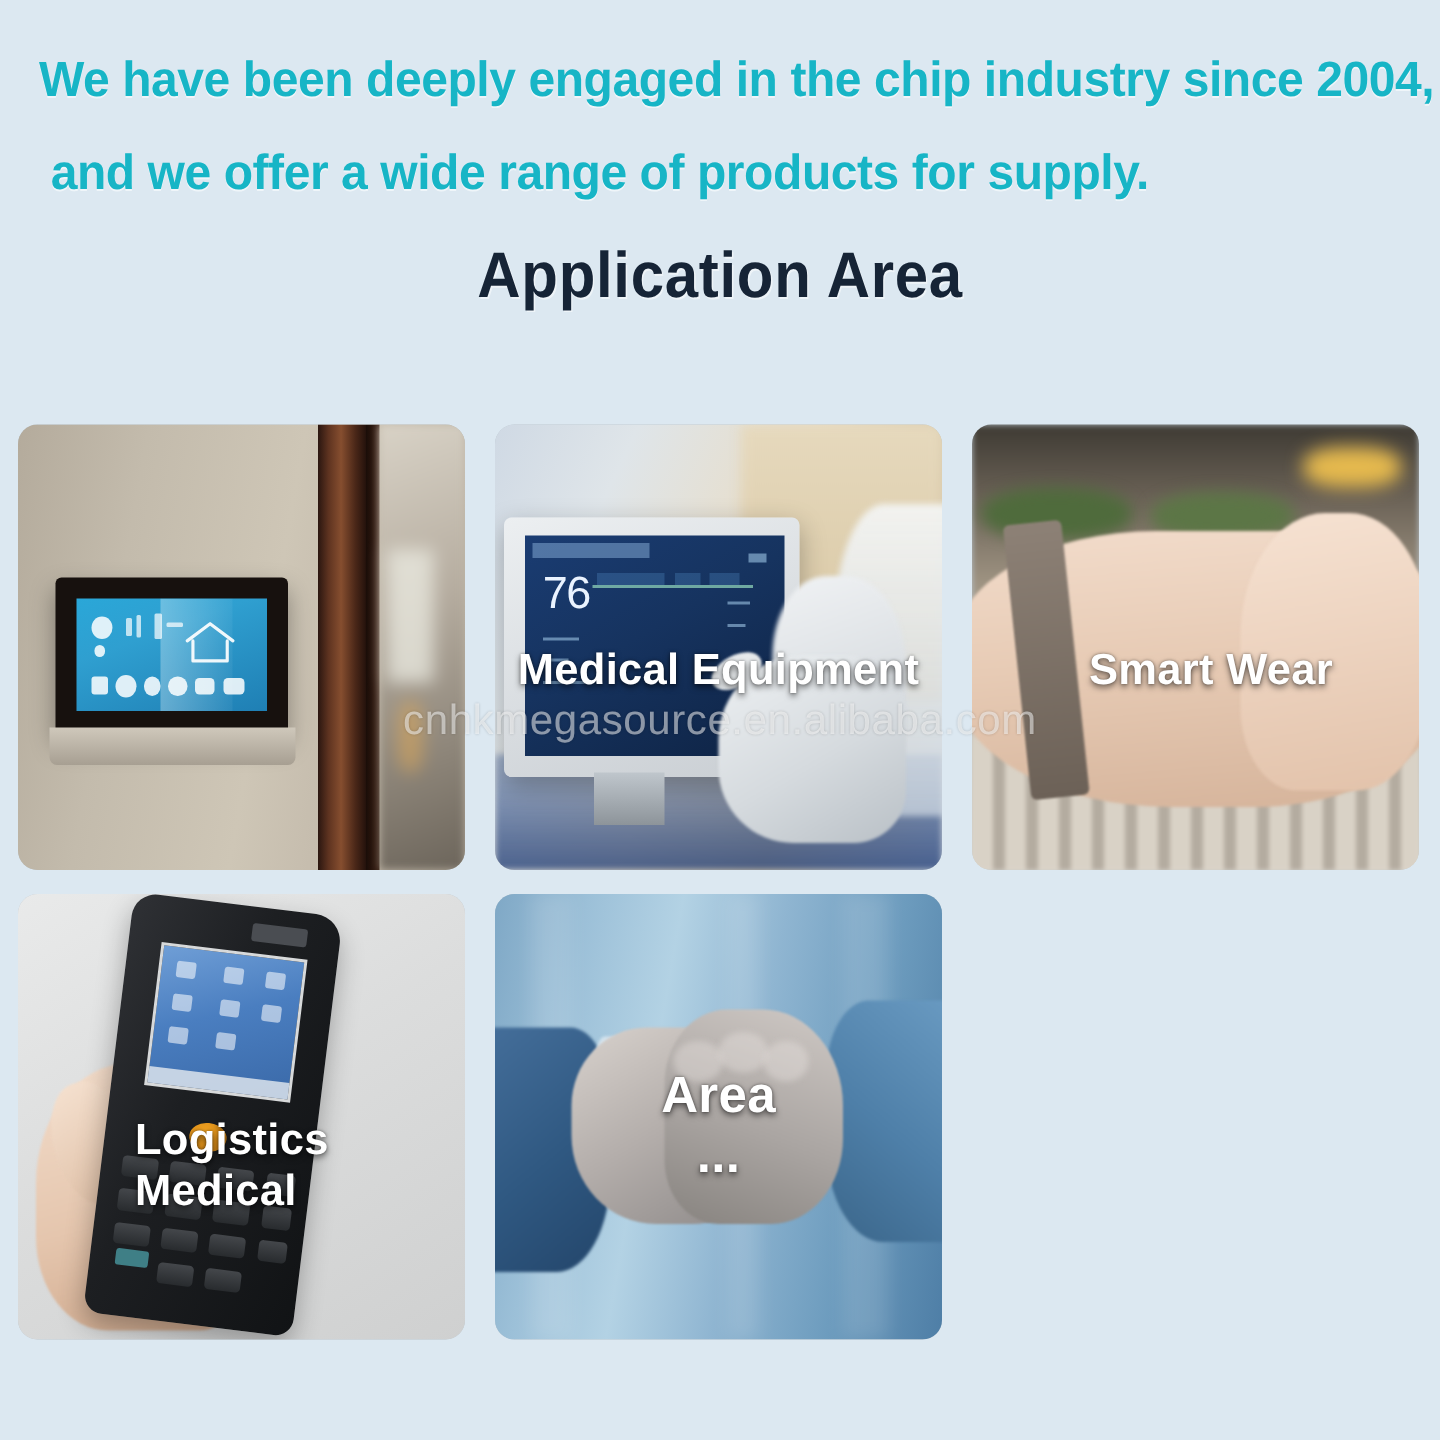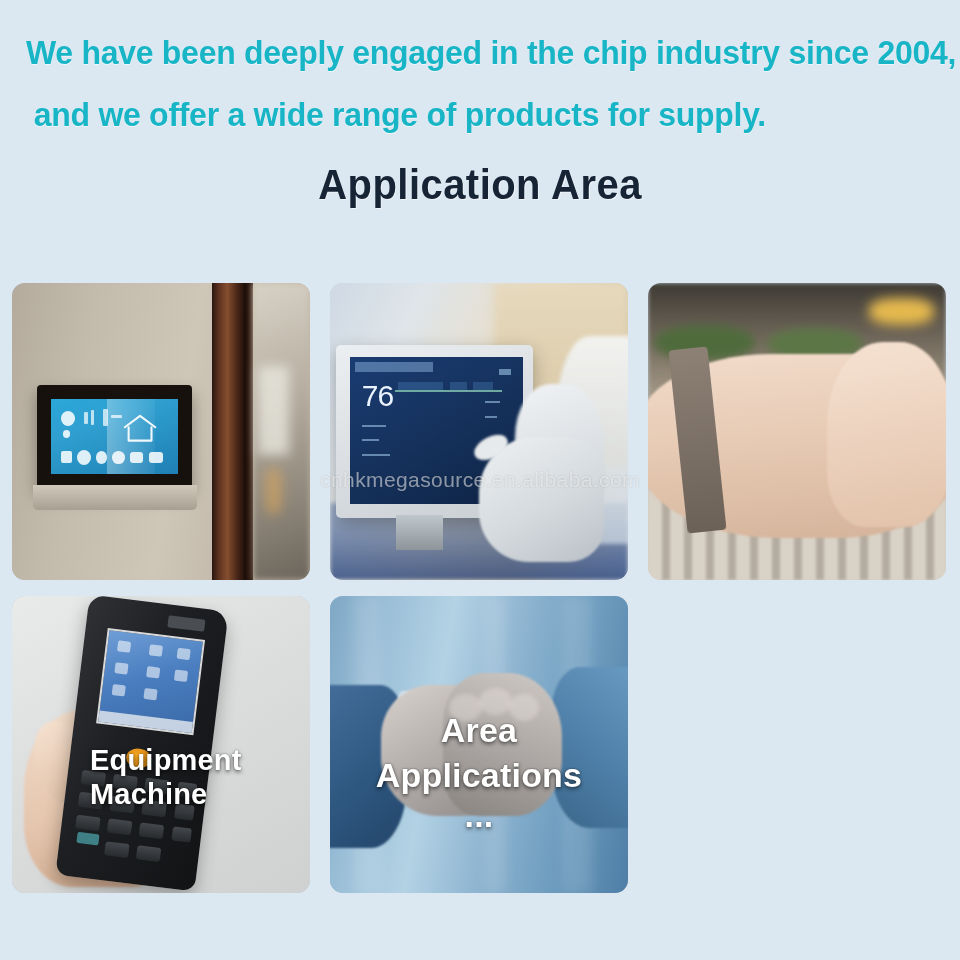--- a/index.html
+++ b/index.html
@@ -529,21 +529,21 @@
   .watermark {
     position: absolute;
     top: 466px;
     left: 0;
     width: 960px;
     text-align: center;
     z-index: 90;
     color: rgba(255,255,255,0.52);
     font-family: "Liberation Sans", sans-serif;
     font-weight: 400;
-    font-size: 21px;
+    font-size: 28px;
     line-height: 28px;
     letter-spacing: 0.4px;
     pointer-events: none;
     text-shadow: 0 0 2px rgba(0,0,0,0.18);
   }
 </style>
 </head>
 <body style="background: rgb(220, 232, 241);">
 
 <div class="headline">
@@ -613,34 +613,36 @@
           <div class="me-tick" style="left:78%;top:40%;width:7%;height:2px;"></div>
           <div class="me-tick" style="left:86%;top:8%;width:7%;height:4%;"></div>
         </div>
       </div>
       <div class="me-stand"></div>
       <div class="me-gown"></div>
       <div class="me-hand2"></div>
       <div class="me-hand"></div>
       <div class="me-finger"></div>
     </div>
+    <div class="card-label mid">Medical Equipment</div>
   </div>
 
 
   <div class="card">
     <div class="card-scene">
       <div class="sw-bg"></div>
       <div class="sw-green"></div>
       <div class="sw-green2"></div>
       <div class="sw-light"></div>
       <div class="sw-rail"></div>
       <div class="sw-arm"></div>
       <div class="sw-hand"></div>
       <div class="sw-strap"></div>
     </div>
+    <div class="card-label mid-left">Smart Wear</div>
   </div>
 
   <div class="card">
     <div class="card-scene">
       <div class="lm-bg"></div>
       <div class="lm-hand"></div>
       <div class="lm-thumb"></div>
       <div class="lm-device">
         <div class="lm-speaker"></div>
         <div class="lm-screen">
@@ -665,40 +667,39 @@
         <div class="lm-key" style="left:79%;top:70%;width:14%;height:5%;"></div>
         <div class="lm-key" style="left:10%;top:78%;width:17%;height:5%;"></div>
         <div class="lm-key" style="left:33%;top:78%;width:17%;height:5%;"></div>
         <div class="lm-key" style="left:56%;top:78%;width:17%;height:5%;"></div>
         <div class="lm-key" style="left:79%;top:78%;width:14%;height:5%;"></div>
         <div class="lm-key" style="left:33%;top:86%;width:17%;height:5%;"></div>
         <div class="lm-key" style="left:56%;top:86%;width:17%;height:5%;"></div>
         <div class="lm-teal"></div>
       </div>
     </div>
-    <div class="card-label mid-left">Equipment Machine</div>
+    <div class="card-label mid-left">Logistics Medical</div>
   </div>
 
   <div class="card">
     <div class="card-scene">
       <div class="oa-bg"></div>
       <div class="oa-stripe" style="left:8%;width:9%;"></div>
       <div class="oa-stripe" style="left:52%;width:7%;"></div>
       <div class="oa-stripe" style="left:78%;width:10%;"></div>
       <div class="oa-sleeve-l"></div>
       <div class="oa-sleeve-r"></div>
       <div class="oa-cuff"></div>
       <div class="oa-hand-l"></div>
       <div class="oa-hand-r"></div>
       <div class="oa-knuck" style="left:40%;top:33%;width:11%;height:9%;"></div>
       <div class="oa-knuck" style="left:50%;top:31%;width:11%;height:9%;"></div>
       <div class="oa-knuck" style="left:60%;top:33%;width:10%;height:9%;"></div>
     </div>
     <div class="card-label stacked">
       <span>Area</span><br>
-      <span>Applications</span>
       <span class="dots">...</span>
     </div>
   </div>
 
 </div>
 
 <div class="watermark">cnhkmegasource.en.alibaba.com</div>
 
 </body></html>

